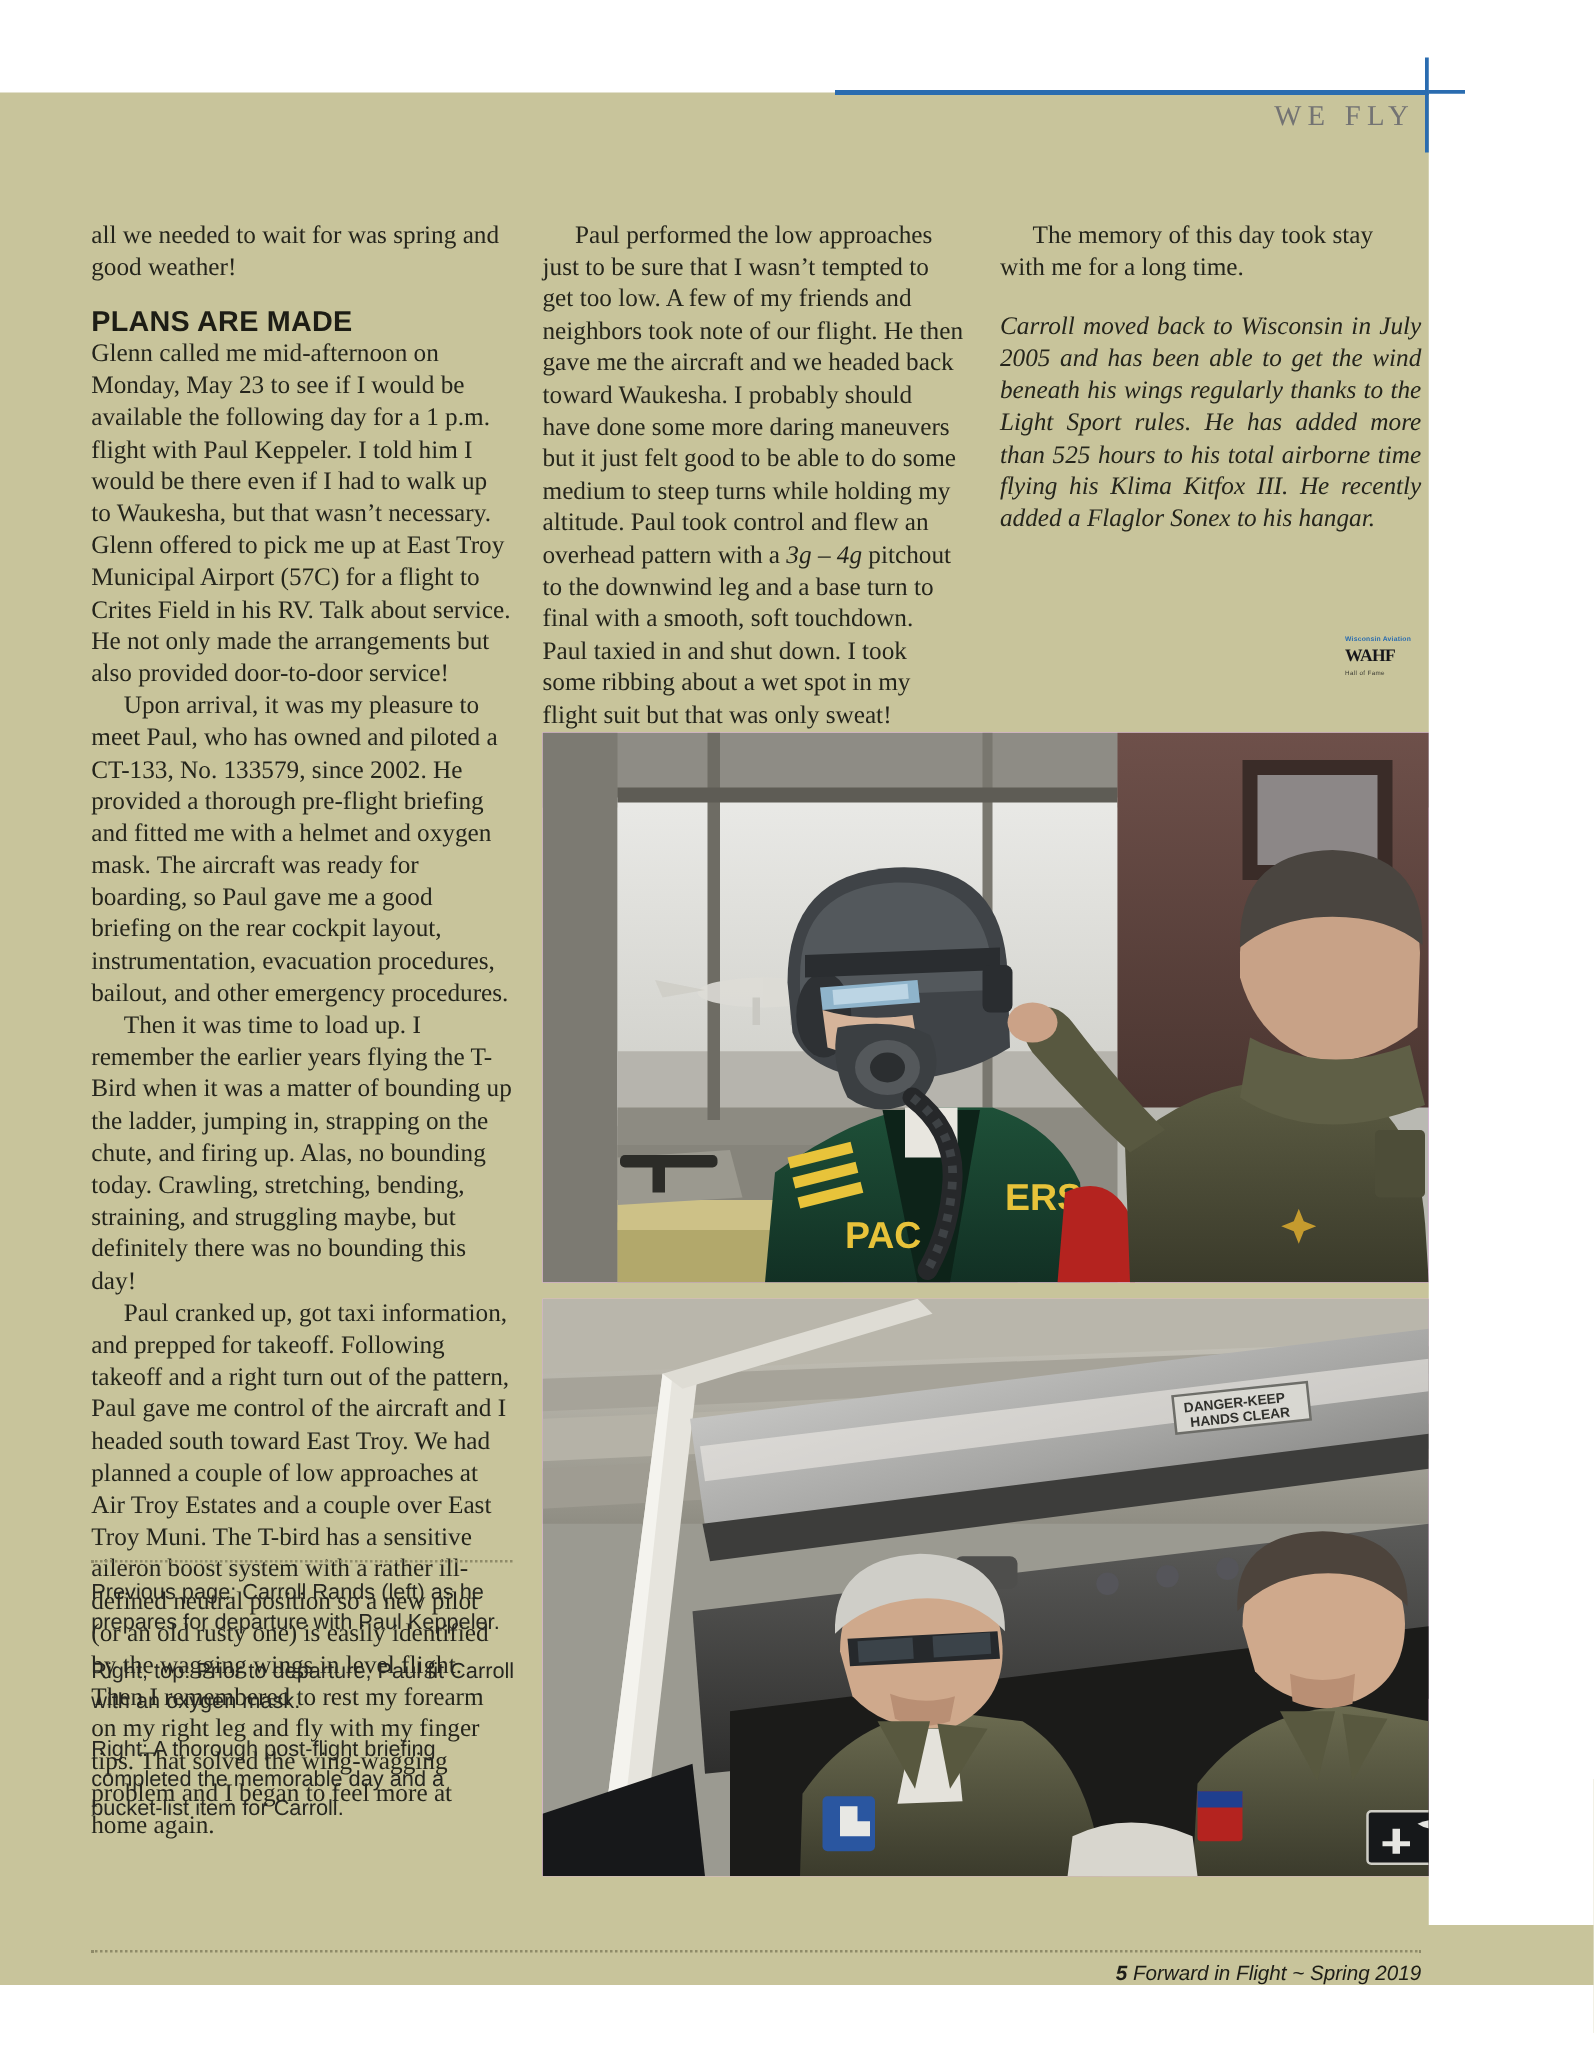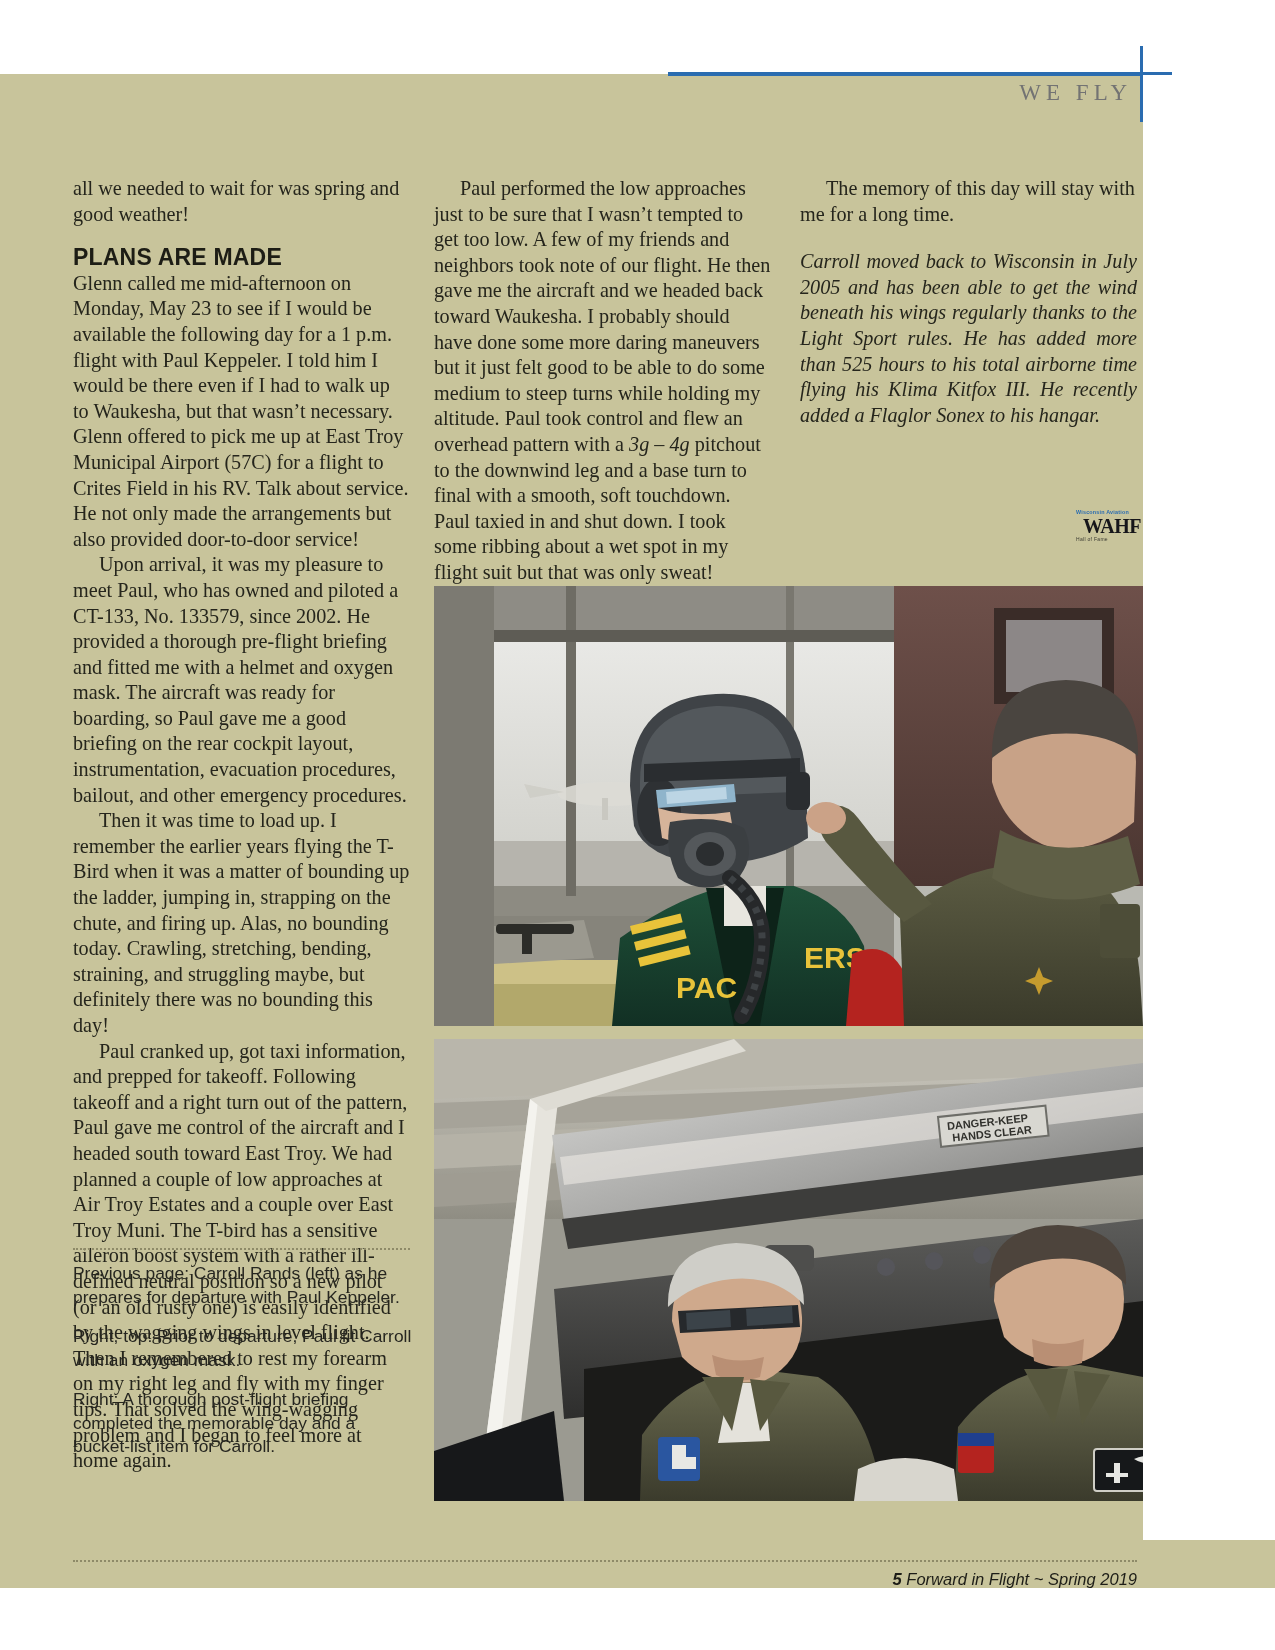--- a/index.html
+++ b/index.html
@@ -76,22 +76,22 @@
     position:absolute;left:1076px;top:509px;width:72px;height:34px;
     overflow:hidden;
   }
   #wahf .wa-top{
     font-family:"Liberation Sans",sans-serif;
     font-size:5.4px;font-weight:bold;color:#2a6cb0;
     letter-spacing:.2px;line-height:7px;white-space:nowrap;
   }
   #wahf .wa-main{
     font-family:"Liberation Serif",serif;
-    font-size:20px;font-weight:bold;color:#16161a;
-    line-height:20px;letter-spacing:-.5px;white-space:nowrap;text-align:center;
+    font-size:14px;font-weight:bold;color:#16161a;
+    line-height:20px;letter-spacing:-.5px;white-space:nowrap;
   }
   #wahf .wa-sub{
     font-family:"Liberation Sans",sans-serif;
     font-size:5px;color:#3b3b33;letter-spacing:.3px;
     line-height:7px;white-space:nowrap;
   }
 
   
   #cap-rule{
     position:absolute;left:73px;top:1248px;width:337px;height:0;
@@ -145,21 +145,21 @@
   <p>Then it was time to load up. I remember the earlier years flying the T-Bird when it was a matter of bounding up the ladder, jumping in, strapping on the chute, and firing up. Alas, no bounding today. Crawling, stretching, bending, straining, and struggling maybe, but definitely there was no bounding this day!</p>
   <p>Paul cranked up, got taxi information, and prepped for takeoff. Following takeoff and a right turn out of the pattern, Paul gave me control of the aircraft and I headed south toward East Troy. We had planned a couple of low approaches at Air Troy Estates and a couple over East Troy Muni. The T-bird has a sensitive aileron boost system with a rather ill-defined neutral position so a new pilot (or an old rusty one) is easily identified by the wagging wings in level flight. Then I remembered to rest my forearm on my right leg and fly with my finger tips. That solved the wing-wagging problem and I began to feel more at home again.</p>
 </div>
 
 <div class="col" id="col2">
   <p><span>Paul performed the low approaches just to be sure that I wasn’t tempted to get too low. A few of my friends and neighbors took note of our flight. He then gave me the aircraft and we headed back toward Waukesha. I probably should have done some more daring maneuvers but it just felt good to be able to do some medium to steep turns while holding my altitude. Paul took control and flew an overhead pattern with a </span><i>3g</i><span> – </span><i>4g</i><span> pitchout to the downwind leg and a base turn to final with a smooth, soft touchdown. Paul taxied in and shut down. I took some ribbing about a wet spot in my flight suit but that was only sweat!</span></p>
   <p>The flight debrief was short but com-</p>
 </div>
 
 <div class="col" id="col3">
-  <p>The memory of this day will stay with me for a long time.</p>
+  <p>The memory of this day took stay with me for a long time.</p>
   <p class="bio">Carroll moved back to Wisconsin in July 2005 and has been able to get the wind beneath his wings regularly thanks to the Light Sport rules. He has added more than 525 hours to his total airborne time flying his Klima Kitfox III. He recently added a Flaglor Sonex to his hangar.</p>
 </div>
 
 <div id="wahf">
   <div class="wa-top">Wisconsin Aviation</div>
   <div class="wa-main">WAHF</div>
   <div class="wa-sub">Hall of Fame</div>
 </div>
 
 <div id="cap-rule"></div>

